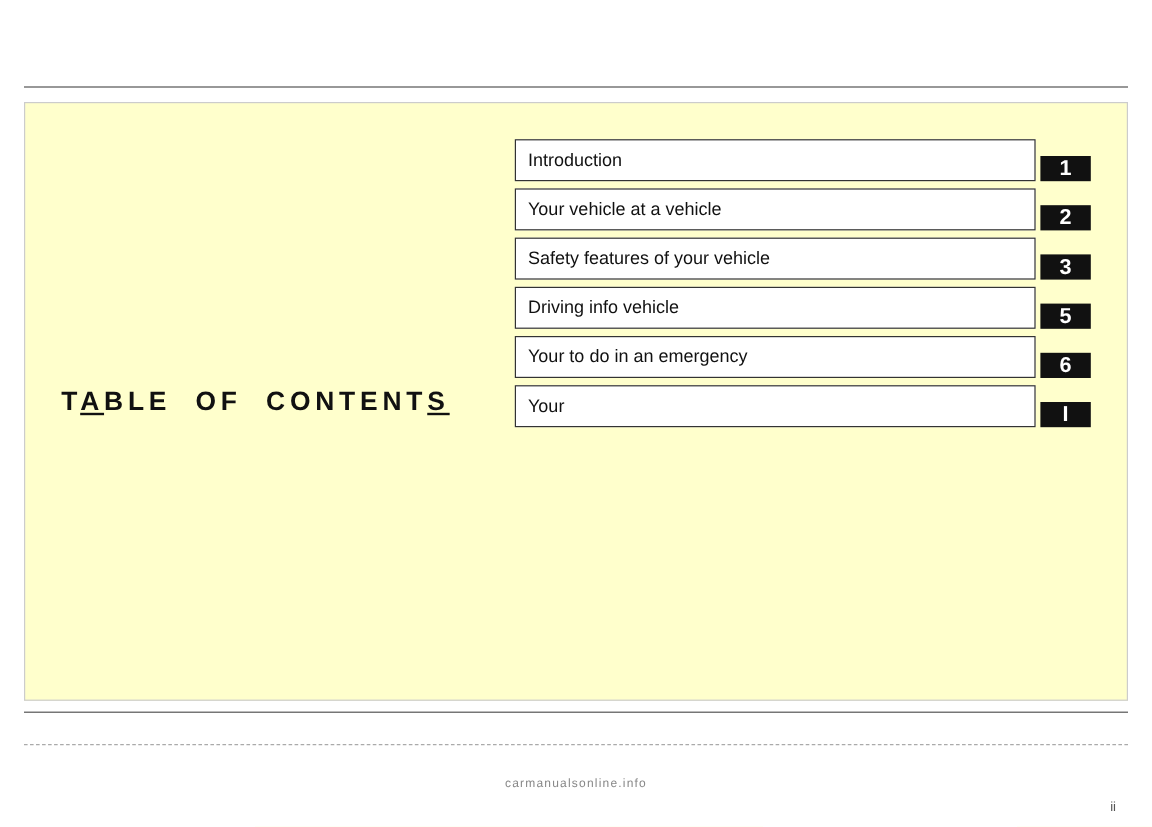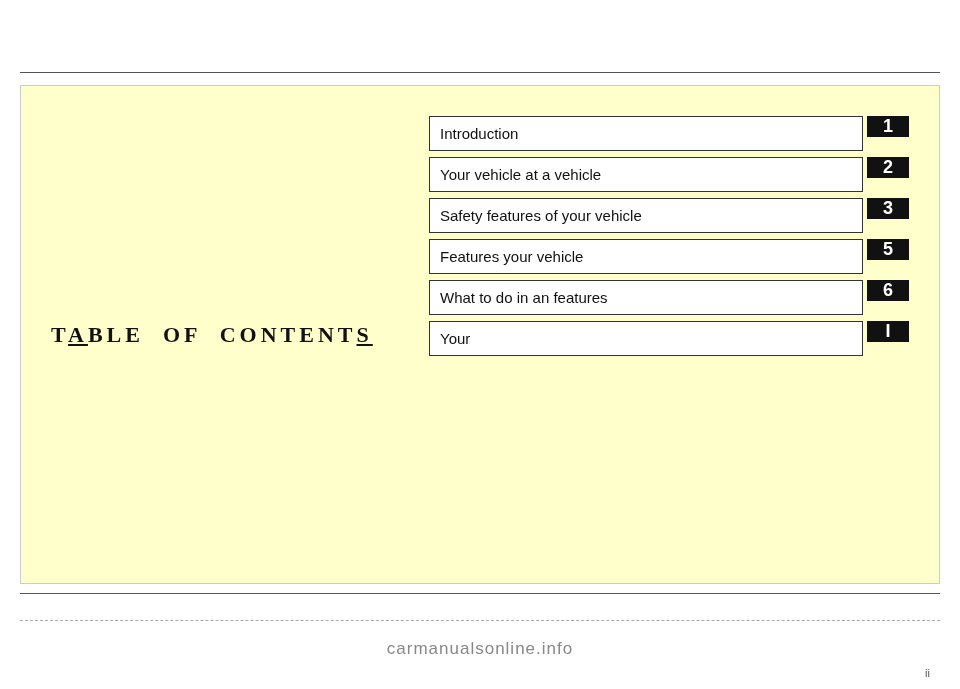--- a/index.html
+++ b/index.html
@@ -50,38 +50,38 @@
     }
 
     .toc-title {
       position: absolute;
       left: 30px;
       top: 50%;
       transform: translateY(-50%);
       font-size: 22px;
       font-weight: bold;
       letter-spacing: 4px;
-      font-family: Liberation Serif, serif;
+      font-family: Liberation Sans, sans-serif;
       color: #111;
     }
 
     .toc-title .underline-char {
       text-decoration: underline;
     }
 
     .toc-entries {
       position: absolute;
       right: 30px;
       top: 30px;
       width: 500px;
     }
 
     .toc-row {
       display: flex;
-      align-items: flex-start;
+      align-items: flex-end;
       margin-bottom: 6px;
       padding-left: 20px;
     }
 
     .toc-label {
       flex: 1;
       border: 1.5px solid #333;
       padding: 8px 10px;
       font-size: 15px;
       background: #fff;
@@ -110,21 +110,21 @@
       font-size: 11px;
       color: #555;
       margin-top: 10px;
     }
 
     .watermark {
       position: absolute;
       bottom: 30px;
       left: 50%;
       transform: translateX(-50%);
-      font-size: 17px;
+      font-size: 10px;
       color: #888;
       letter-spacing: 1px;
     }
   </style>
 </head>
 <body>
 
 <div class="top-rule"></div>
 
 <div class="main-box">
@@ -140,25 +140,25 @@
       </div>
       <div class="toc-row">
         <div class="toc-label">Your vehicle at a vehicle</div>
         <div class="toc-num">2</div>
       </div>
       <div class="toc-row">
         <div class="toc-label">Safety features of your vehicle</div>
         <div class="toc-num">3</div>
       </div>
       <div class="toc-row">
-        <div class="toc-label">Features your vehicle</div>
+        <div class="toc-label">Driving info vehicle</div>
         <div class="toc-num">5</div>
       </div>
       <div class="toc-row">
-        <div class="toc-label">What to do in an features</div>
+        <div class="toc-label">Your to do in an emergency</div>
         <div class="toc-num">6</div>
       </div>
       <div class="toc-row">
         <div class="toc-label">Your</div>
         <div class="toc-num">I</div>
       </div>
     </div>
 
 </div>
 

